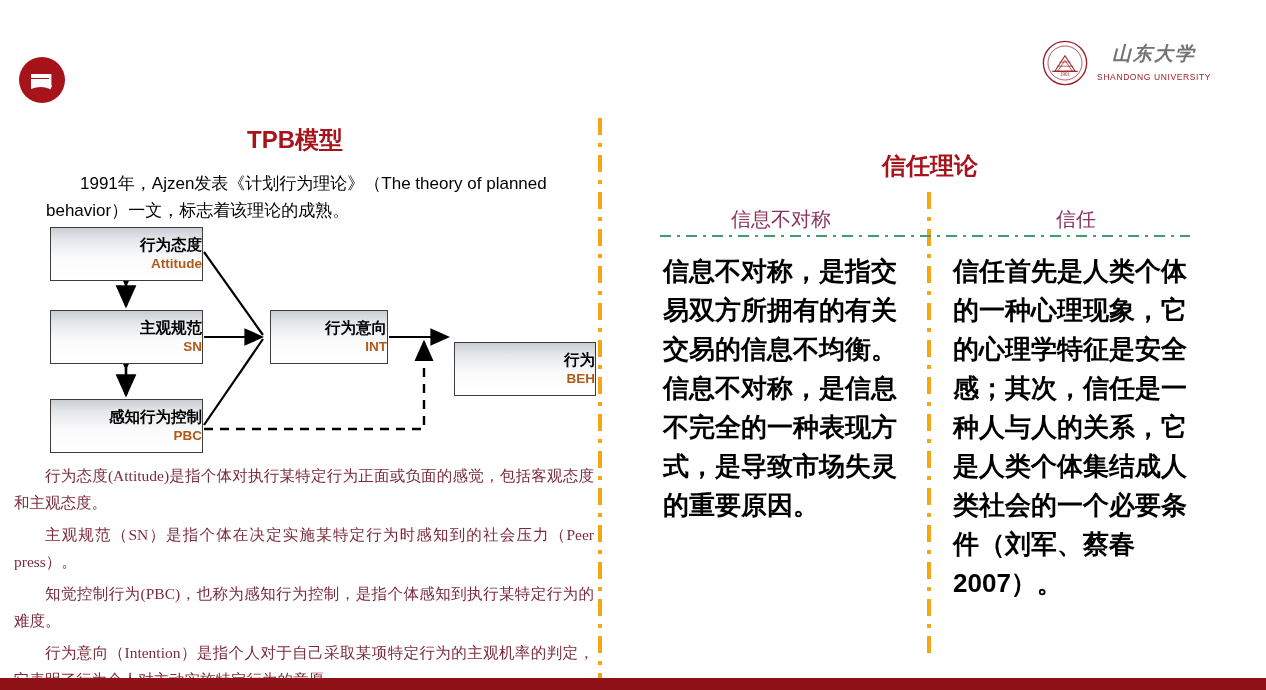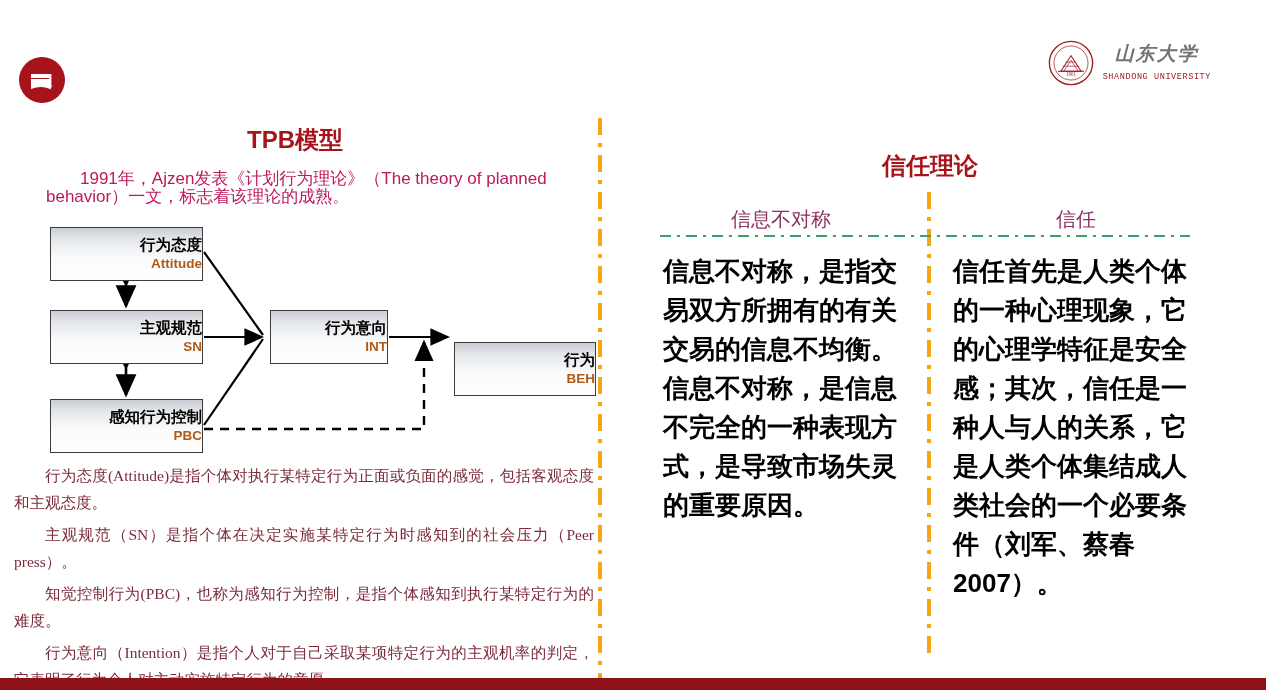--- a/index.html
+++ b/index.html
@@ -63,21 +63,21 @@
   }
   #logo-cn {
     font-family: "Liberation Serif", "DejaVu Serif", serif;
     font-size: 19px;
     font-weight: bold;
     font-style: italic;
     color: #737373;
     letter-spacing: 2px;
   }
   #logo-en {
-    font-family: Liberation Mono, monospace;
+    font-family: Liberation Sans, sans-serif;
     font-size: 8.5px;
     color: #9d1f27;
     letter-spacing: 0.6px;
     margin-top: 10px;
   }
 
   
   .vdash {
     position: absolute;
     width: 4px;
@@ -102,22 +102,22 @@
     text-align: center;
     font-size: 24px;
     font-weight: bold;
     color: #a6131b;
   }
   #tpb-intro {
     position: absolute;
     left: 46px; top: 170px;
     width: 510px;
     font-size: 17px;
-    line-height: 18px;
-    color: #be185d;
+    line-height: 27px;
+    color: #000000;
     text-indent: 34px;
   }
 
   
   #tpb-diagram {
     position: absolute;
     left: 20px; top: 222px;
     width: 580px; height: 240px;
   }
   .node {

